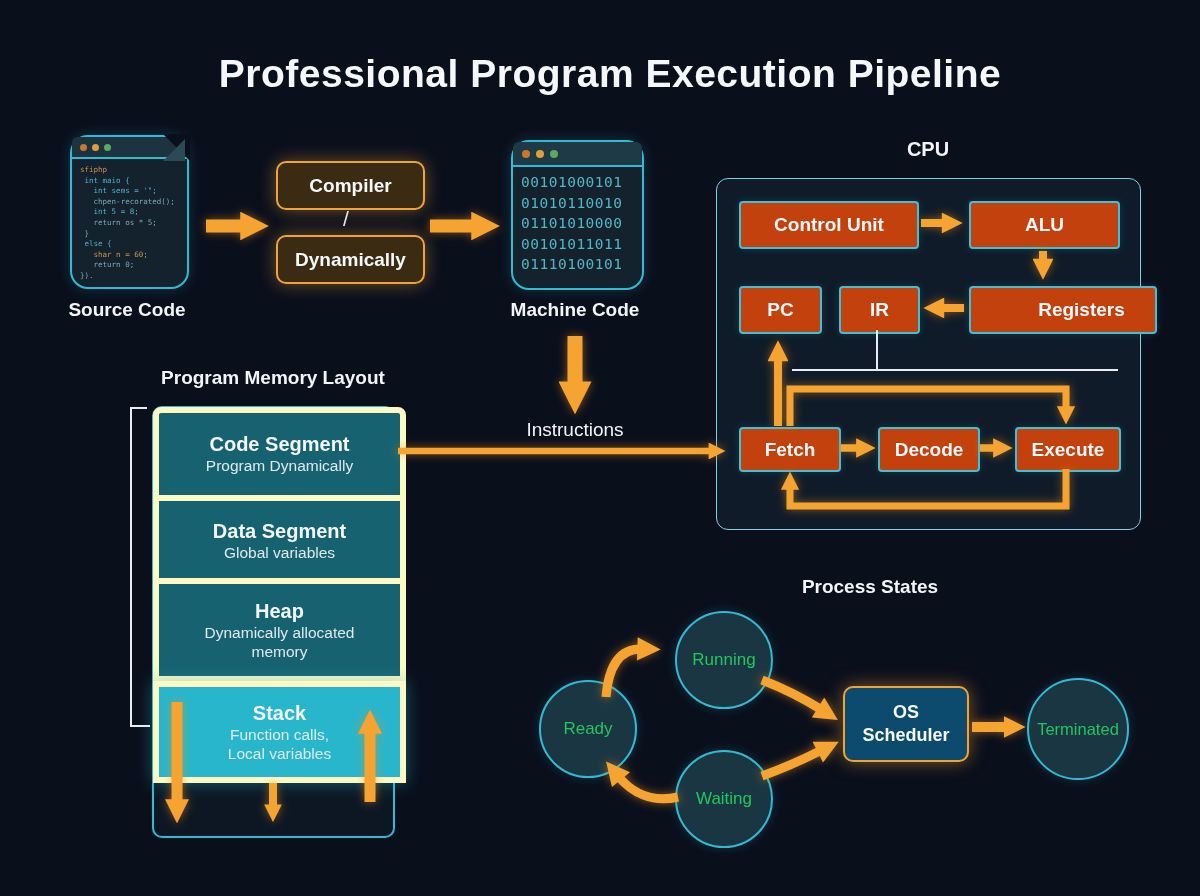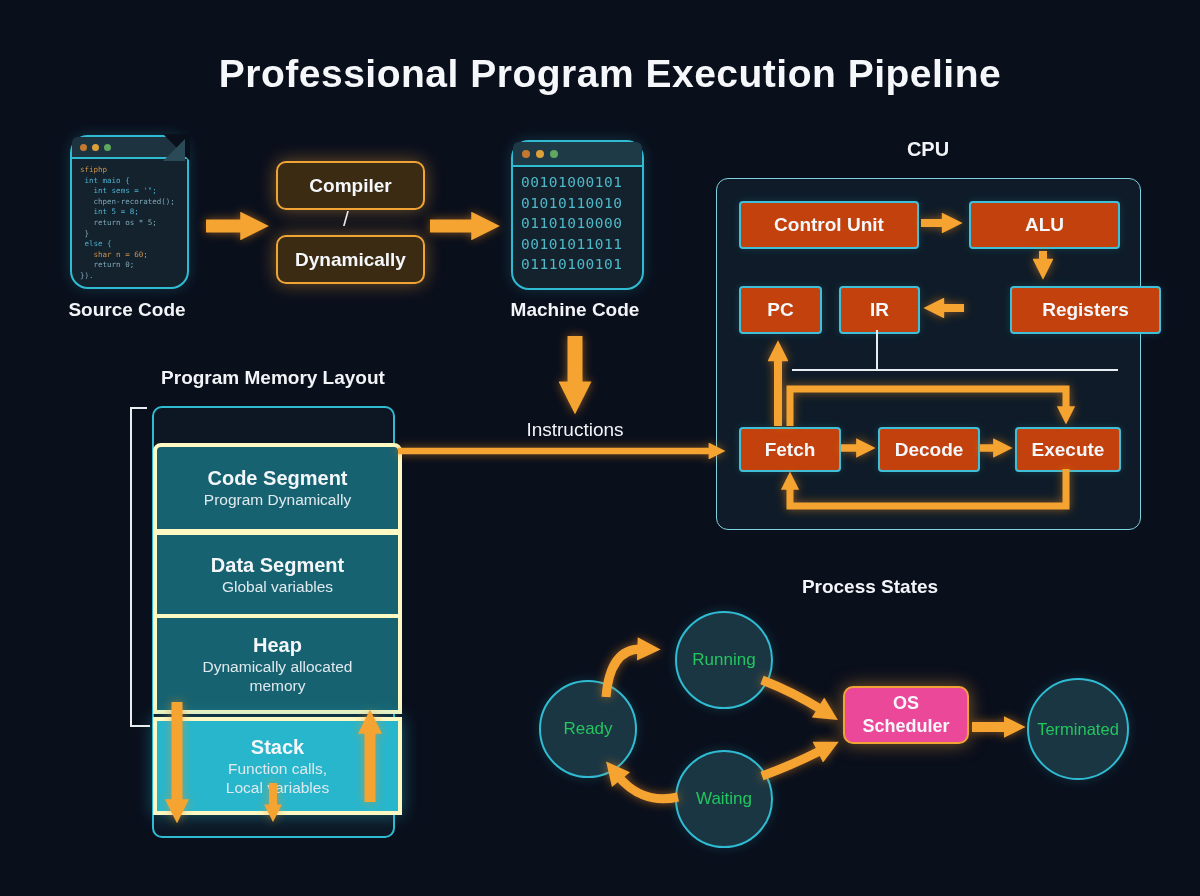--- a/index.html
+++ b/index.html
@@ -40,33 +40,33 @@
   
   .cpu{position:absolute;left:716px;top:178px;width:423px;height:350px;background:#0f1b28;
        border:1.5px solid #7ed2e2;border-radius:12px;}
   .cbox{position:absolute;background:#c2410c;border:2px solid #3fc0d8;border-radius:4px;
         display:flex;align-items:center;justify-content:center;font-weight:bold;font-size:19px;
         color:#f5f7fa;box-shadow:0 0 10px rgba(47,188,210,.18);}
 
   
   .mem{position:absolute;left:152px;top:406px;width:243px;height:432px;background:#0d1724;
        border:2px solid #2fbcd2;border-radius:10px;box-sizing:border-box;}
-  .seg{position:absolute;left:-1px;width:241px;background:#176271;border:4px solid #fef9c3;
-       box-sizing:content-box;display:flex;flex-direction:column;align-items:center;justify-content:center;margin-top:36px;}
+  .seg{position:absolute;left:-1px;width:241px;background:#176271;border:6px solid #fef9c3;
+       box-sizing:content-box;display:flex;flex-direction:column;align-items:center;justify-content:center;}
   .seg .nm{font-weight:bold;font-size:20px;color:#f4f7f9;}
   .seg .ds{font-size:15.5px;color:#dfe9ee;line-height:19px;text-align:center;white-space:pre-line;}
   .seg-stack{background:#28b6cc;box-shadow:0 0 16px rgba(40,182,204,.45);}
   .dyn{position:absolute;left:36px;top:749px;width:110px;text-align:right;font-size:16.5px;
        line-height:24px;color:#eef1f4;white-space:pre-line;}
 
   
   .circ{position:absolute;border-radius:50%;background:#1b3643;border:2.5px solid #2fbcd2;
         display:flex;align-items:center;justify-content:center;font-weight:normal;font-size:17px;
         color:#22c55e;box-shadow:0 0 12px rgba(47,188,210,.2);}
-  .sched{position:absolute;left:843px;top:686px;width:126px;height:58px;background:#ec4899;
+  .sched{position:absolute;left:843px;top:686px;width:126px;height:76px;background:#0c4a6e;
          border:2.5px solid #f0a435;border-radius:10px;display:flex;align-items:center;justify-content:center;
          text-align:center;font-weight:bold;font-size:18px;line-height:23px;color:#f5f7fa;
          box-shadow:0 0 18px rgba(242,162,56,.5);padding:0 20px;box-sizing:border-box;}
 
   svg.overlay{position:absolute;left:0;top:0;z-index:10;pointer-events:none;}
 </style>
 </head>
 <body>
 
 <div class="stage">
@@ -98,21 +98,21 @@
     <pre class="bin"><span>00101000101</span><span>01010110010</span><span>01101010000</span><span>00101011011</span><span>01110100101</span></pre>
   </div>
   <div class="lbl" style="left:495px;top:299px;width:160px;font-size:19px;">Machine Code</div>
 
   <div class="lbl" style="left:868px;top:138px;width:120px;font-size:20px;">CPU</div>
   <div class="cpu"></div>
   <div class="cbox" style="left:739px;top:201px;width:176px;height:44px;">Control Unit</div>
   <div class="cbox" style="left:969px;top:201px;width:147px;height:44px;">ALU</div>
   <div class="cbox" style="left:739px;top:286px;width:79px;height:44px;">PC</div>
   <div class="cbox" style="left:839px;top:286px;width:77px;height:44px;">IR</div>
-  <div class="cbox" style="left:1010px;top:286px;width:147px;height:44px;">Registers</div>
+  <div class="cbox" style="left:969px;top:286px;width:147px;height:44px;padding-left:37px;">Registers</div>
   <div class="cbox" style="left:739px;top:427px;width:98px;height:41px;">Fetch</div>
   <div class="cbox" style="left:878px;top:427px;width:98px;height:41px;">Decode</div>
   <div class="cbox" style="left:1015px;top:427px;width:102px;height:41px;">Execute</div>
 
   <div class="lbl" style="left:475px;top:419px;width:200px;font-size:19px;font-weight:normal;">Instructions</div>
 
   <div class="lbl" style="left:123px;top:367px;width:300px;font-size:19px;">Program Memory Layout</div>
   <div class="mem">
     <div class="seg" style="top:-1px;height:82px;border-radius:8px 8px 0 0;">
       <span class="nm">Code Segment</span>

